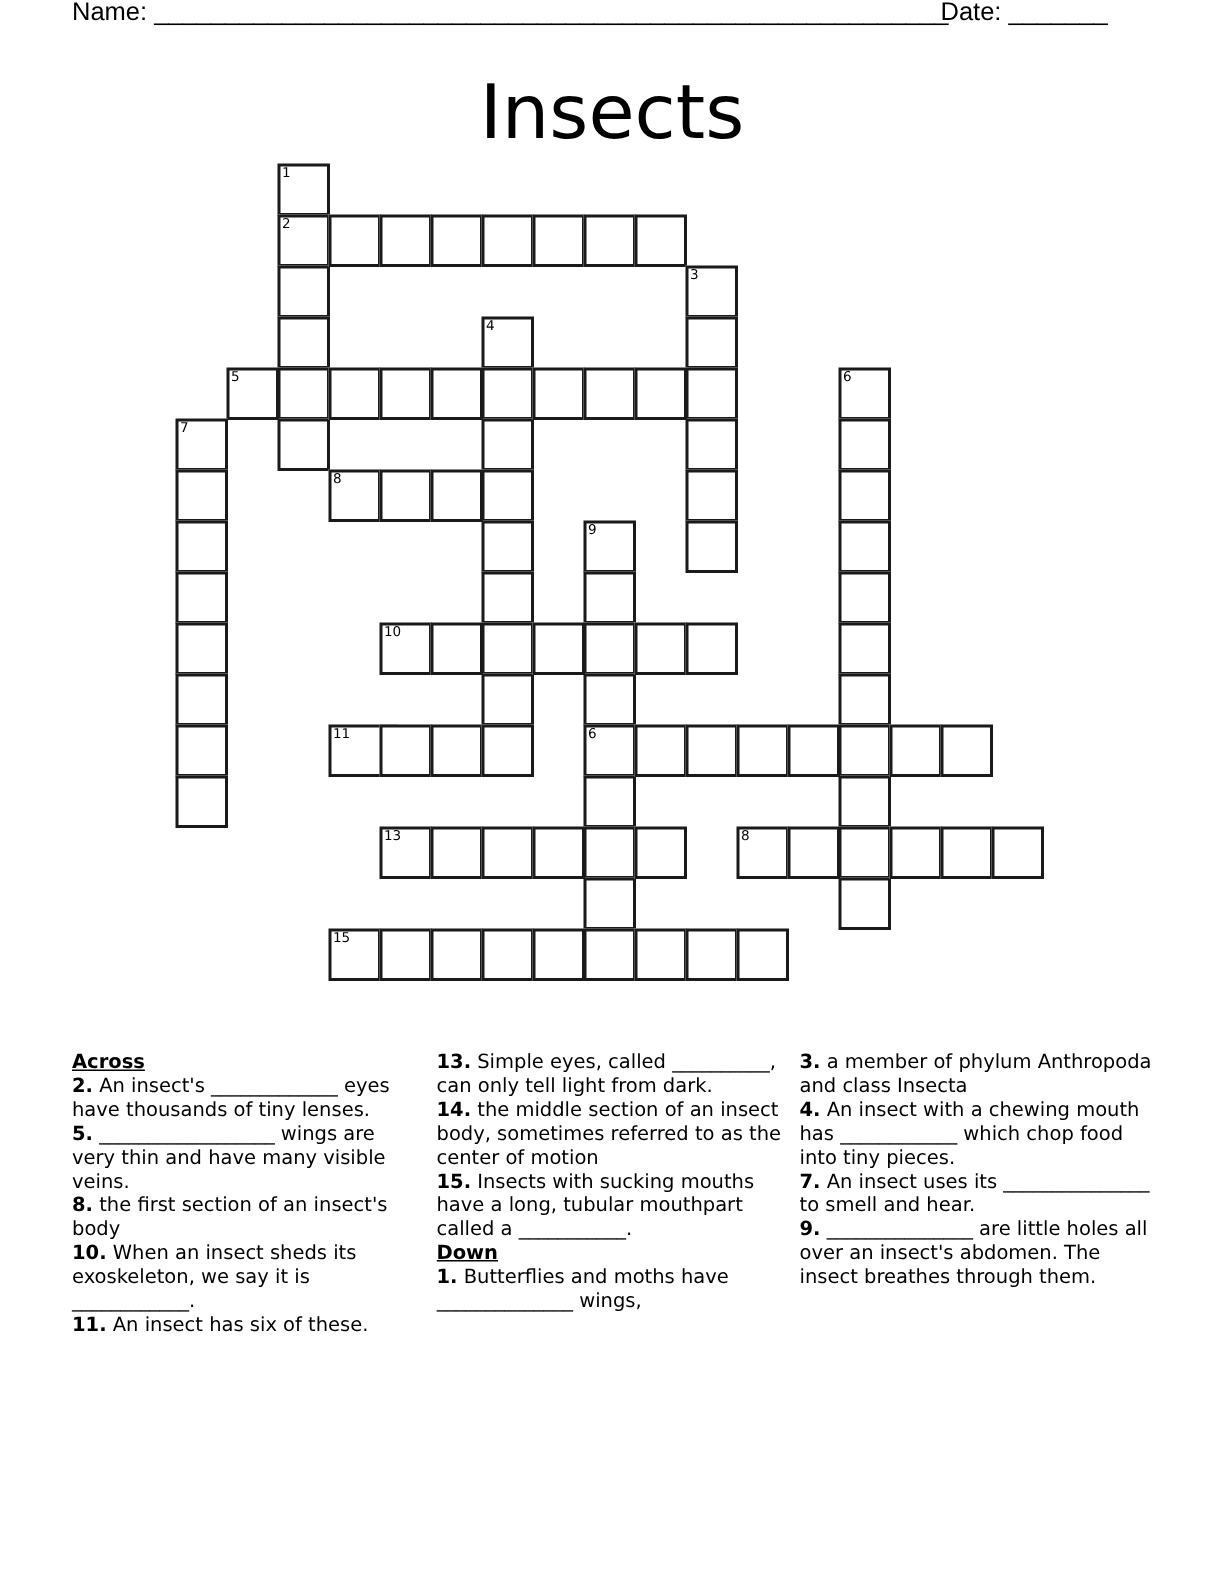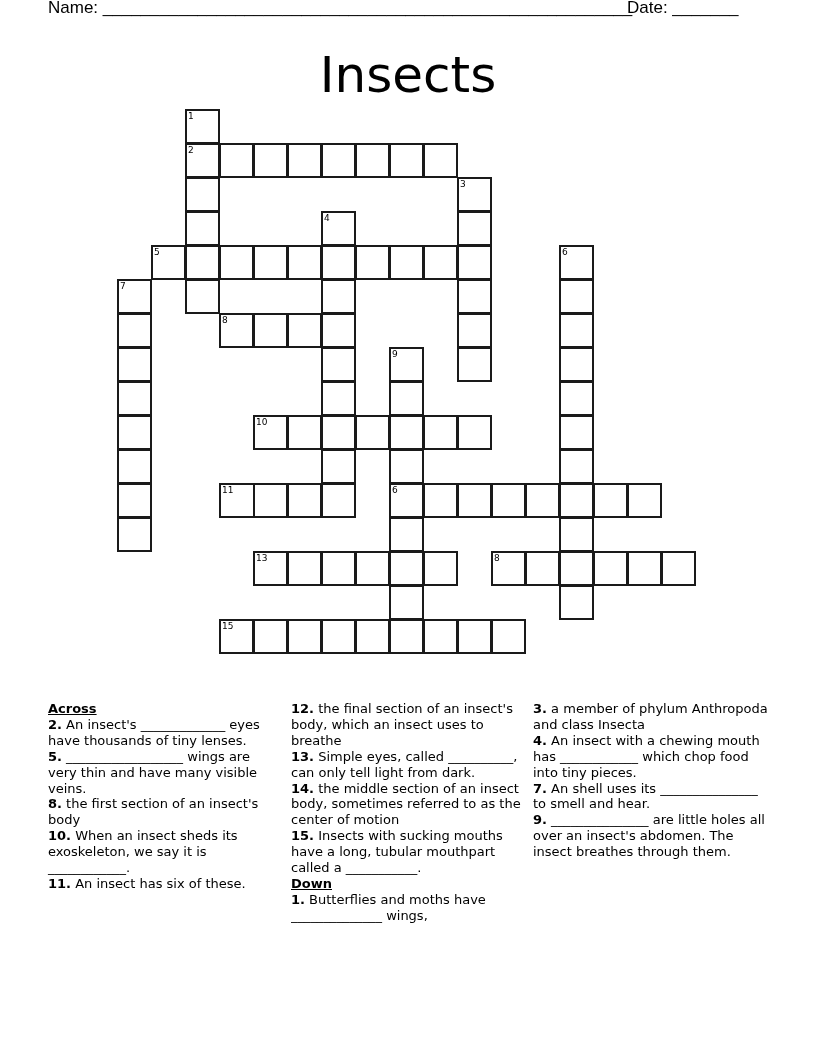--- a/index.html
+++ b/index.html
@@ -164,26 +164,25 @@
 <div class="clues col1">
   <div class="heading">Across</div>
   <div class="clue"><b>2.</b><span> An insect's _____________ eyes have thousands of tiny lenses.</span></div>
   <div class="clue"><b>5.</b><span> __________________ wings are very thin and have many visible veins.</span></div>
   <div class="clue"><b>8.</b><span> the first section of an insect's body</span></div>
   <div class="clue"><b>10.</b><span> When an insect sheds its exoskeleton, we say it is ____________.</span></div>
   <div class="clue"><b>11.</b><span> An insect has six of these.</span></div>
 </div>
 
 <div class="clues col2 clip-col">
-  <div class="clue"><b>12.</b><span> the final section of an insect's body, which an insect uses to breathe</span></div>
   <div class="clue"><b>13.</b><span> Simple eyes, called __________, can only tell light from dark.</span></div>
   <div class="clue"><b>14.</b><span> the middle section of an insect body, sometimes referred to as the center of motion</span></div>
   <div class="clue"><b>15.</b><span> Insects with sucking mouths have a long, tubular mouthpart called a ___________.</span></div>
   <div class="heading">Down</div>
   <div class="clue"><b>1.</b><span> Butterflies and moths have ______________ wings,</span></div>
 </div>
 
 <div class="clues col3">
   <div class="clue"><b>3.</b><span> a member of phylum Anthropoda and class Insecta</span></div>
   <div class="clue"><b>4.</b><span> An insect with a chewing mouth has ____________ which chop food into tiny pieces.</span></div>
-  <div class="clue"><b>7.</b><span> An shell uses its _______________ to smell and hear.</span></div>
+  <div class="clue"><b>7.</b><span> An insect uses its _______________ to smell and hear.</span></div>
   <div class="clue"><b>9.</b><span> _______________ are little holes all over an insect's abdomen. The insect breathes through them.</span></div>
 </div>
 
 </body></html>

